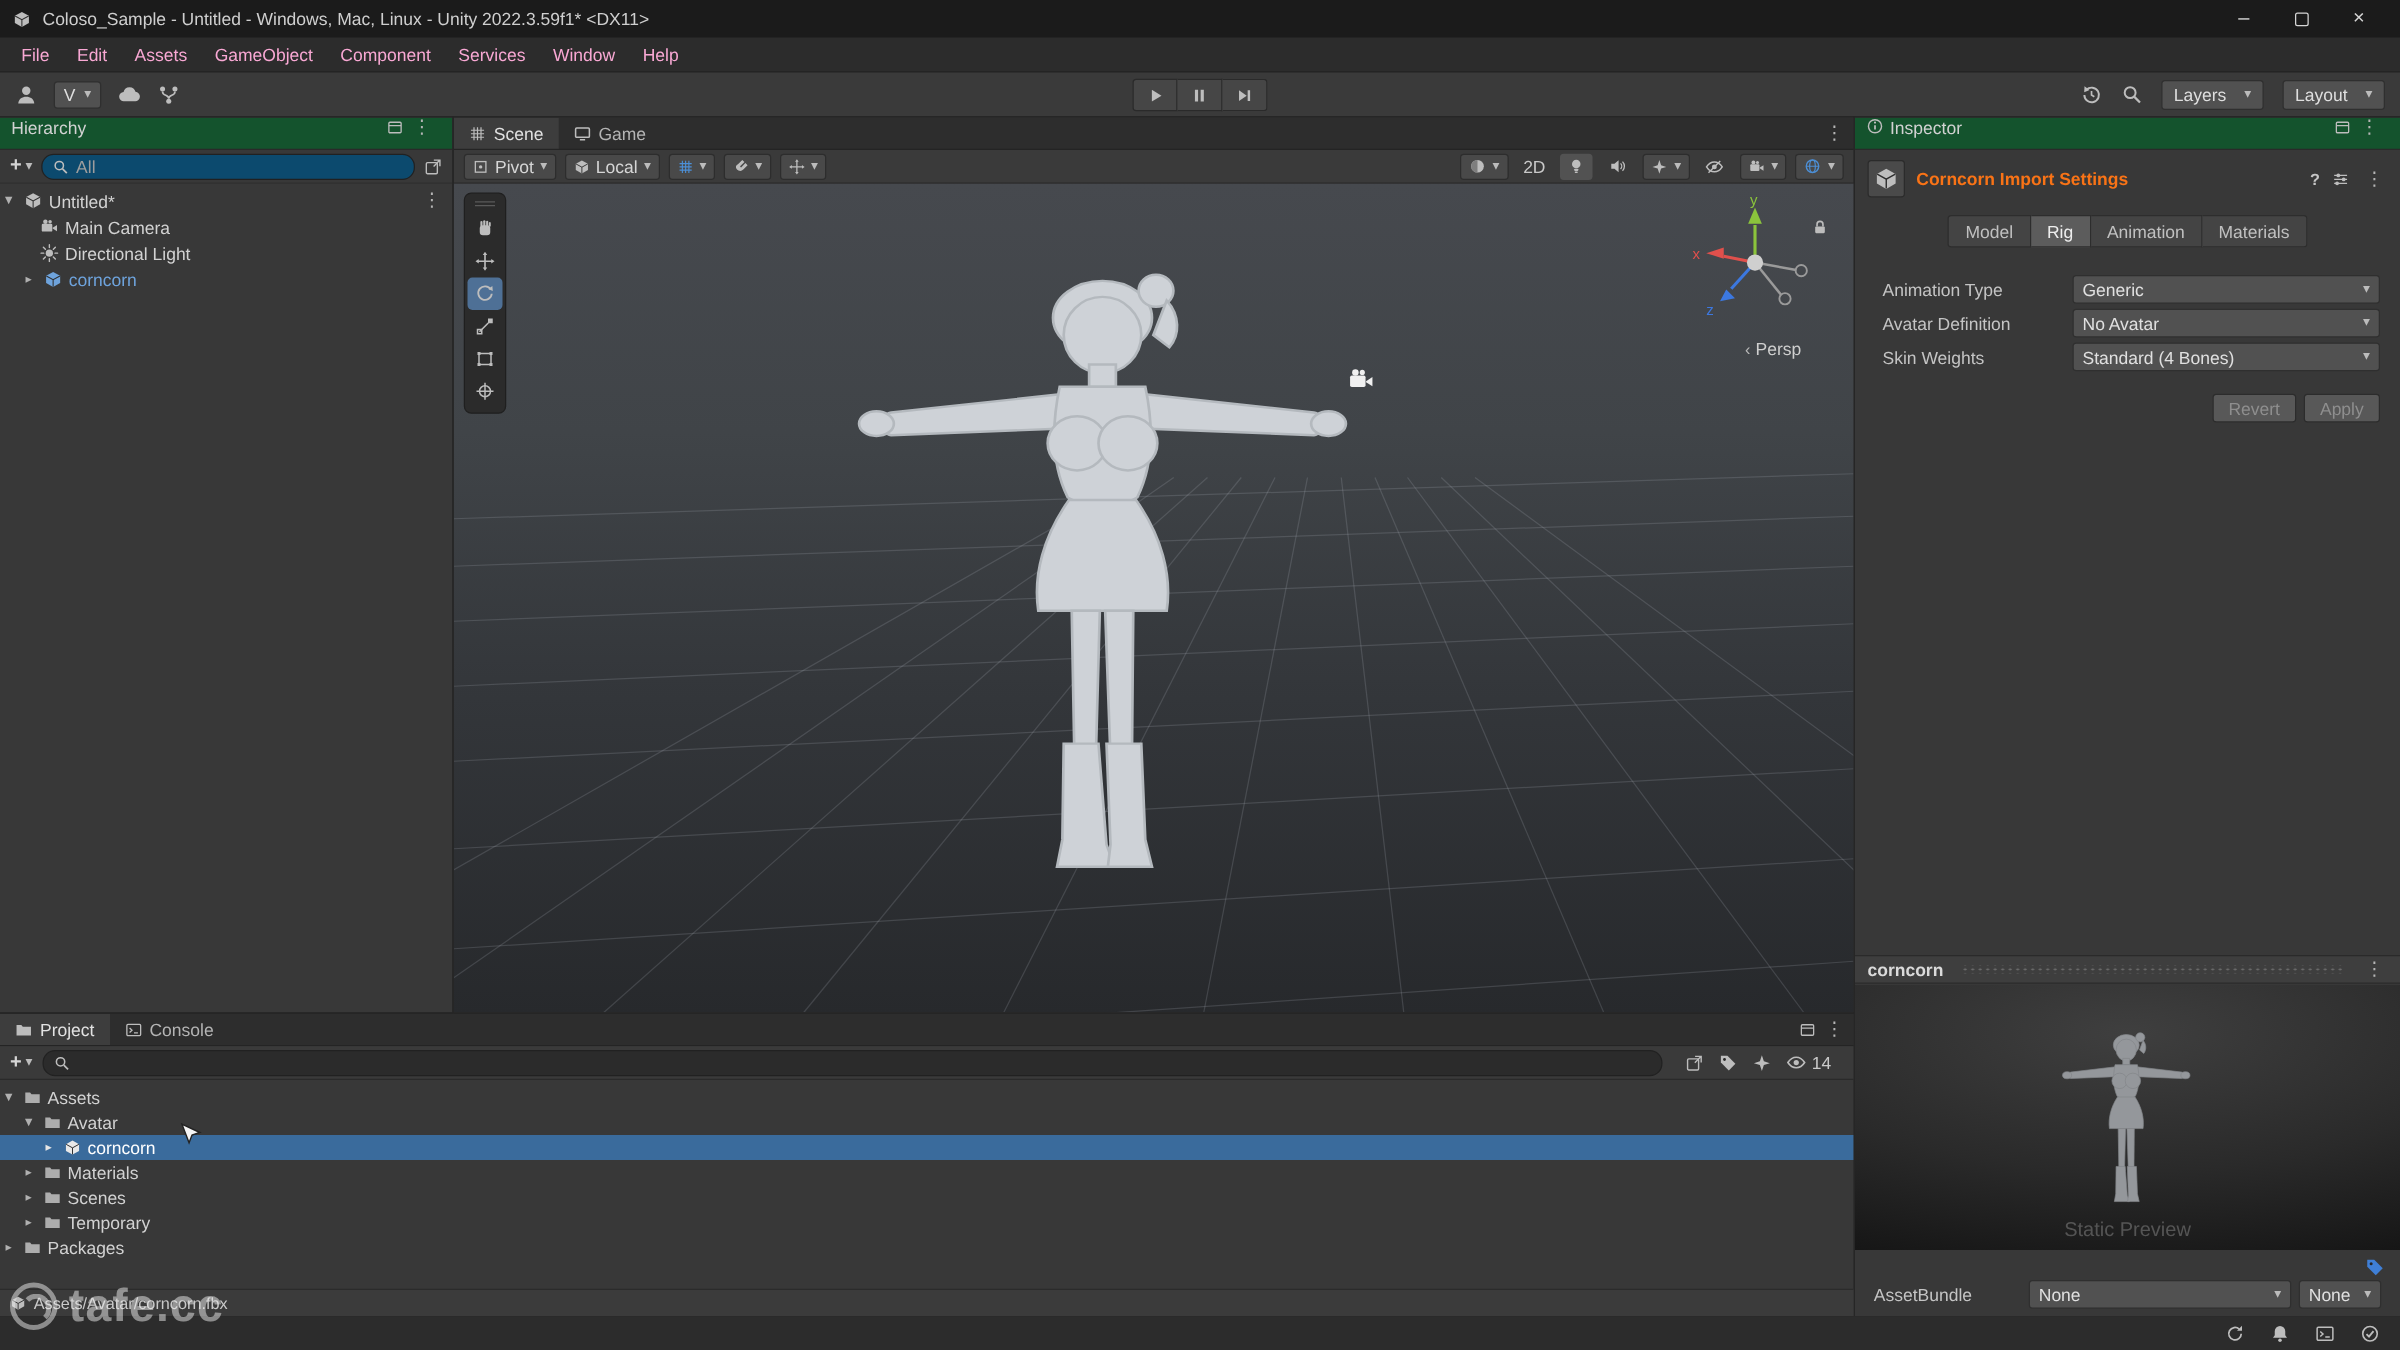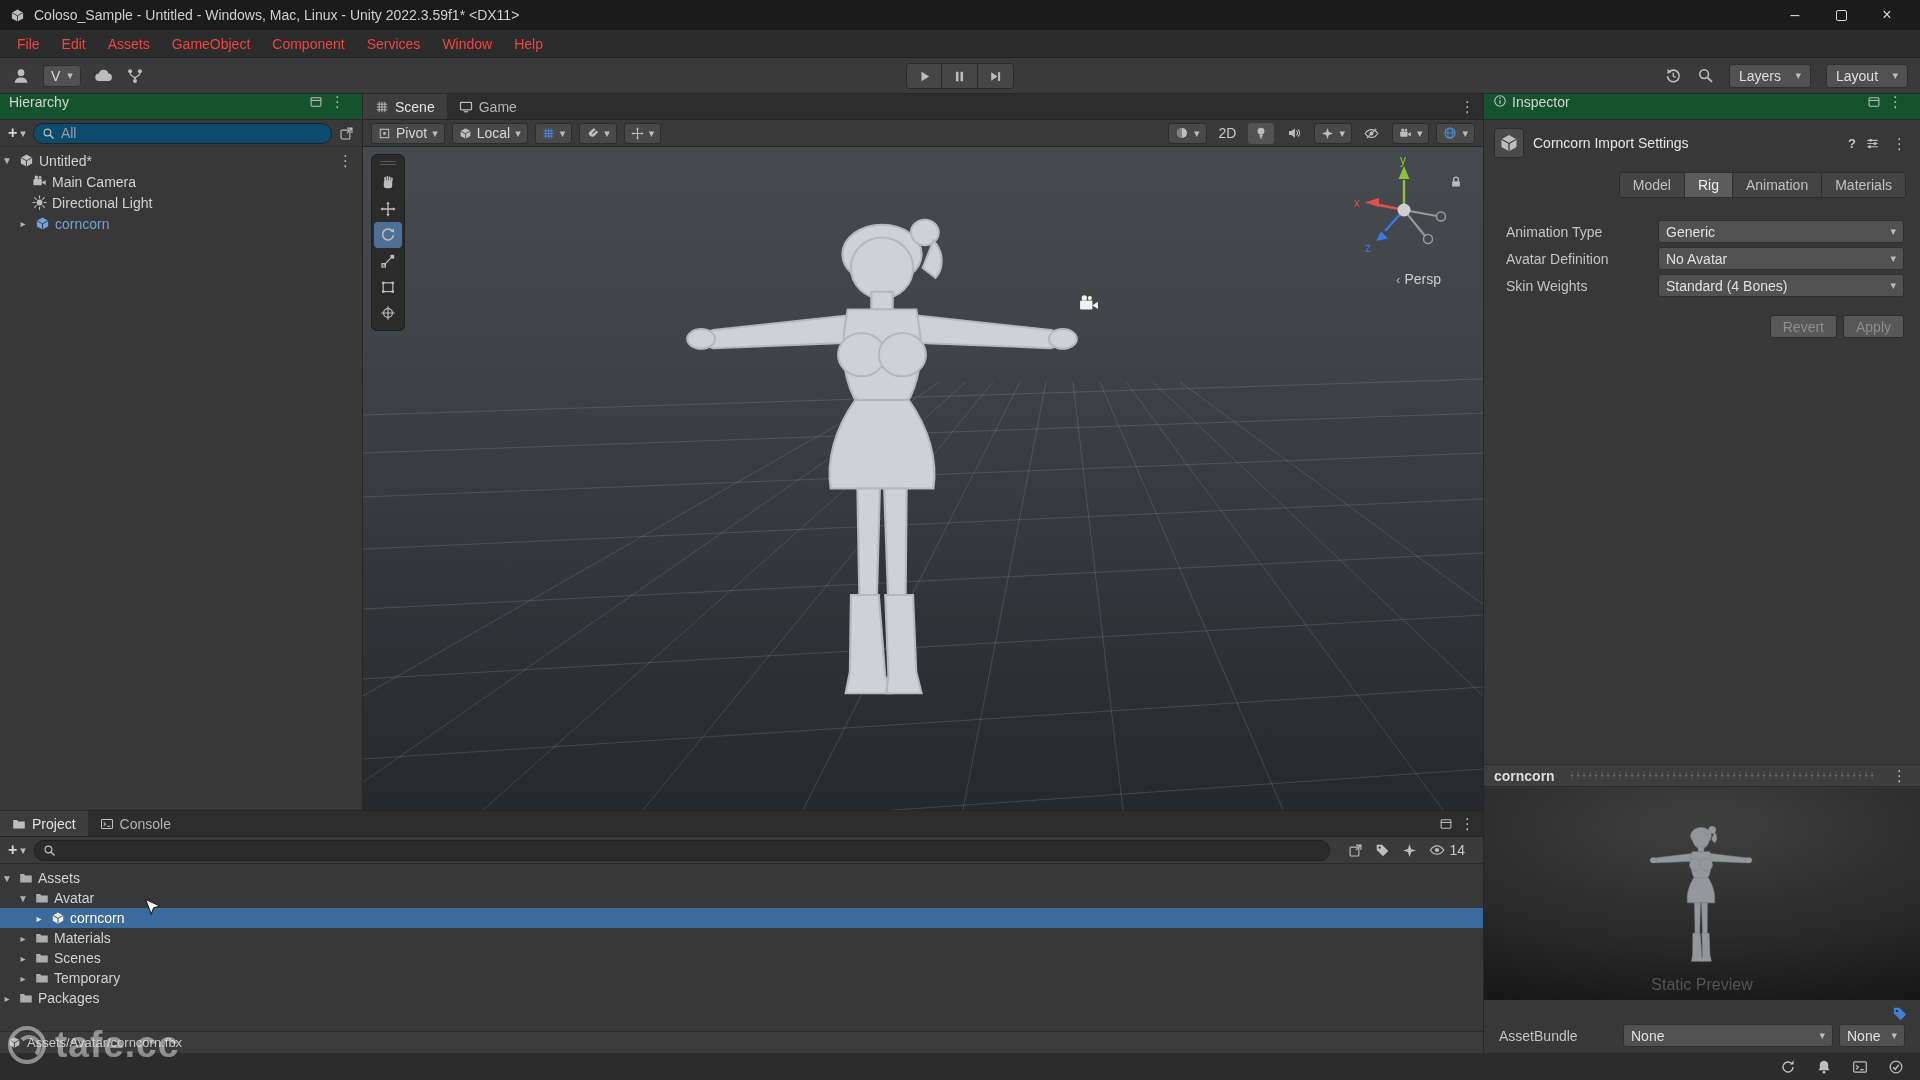--- a/index.html
+++ b/index.html
@@ -8,21 +8,21 @@
 svg{display:block}
 .ic{flex:none;color:#bdbdbd}
 .caret{font-size:11px;color:#bcbcbc;line-height:1}
 .kebab{font-size:15px;color:#b5b5b5;padding:0 3px;line-height:1}
 
 .titlebar{position:absolute;left:0;top:0;right:0;height:30px;background:#1b1b1b;display:flex;align-items:center;gap:9px;padding:0 10px;color:#cfcfcf}
 .win-controls{margin-left:auto;display:flex;height:100%}
 .win-btn{width:46px;display:flex;align-items:center;justify-content:center;color:#d6d6d6;font-size:16px}
 .maxbox{width:11px;height:11px;border:1.5px solid #d6d6d6;border-radius:2px}
 .menubar{position:absolute;left:0;top:30px;right:0;height:28px;background:#2c2c2c;display:flex;align-items:center;padding:0 6px;border-bottom:1px solid #222}
-.menu-item{padding:0 11px;color:#ef4444}
+.menu-item{padding:0 11px;color:#f9a8d4}
 .toolbar{position:absolute;left:0;top:58px;right:0;height:36px;background:#3a3a3a;border-bottom:1px solid #252525;display:flex;align-items:center;padding:0 12px}
 .tb-left{display:flex;align-items:center;gap:13px}
 .play-group{position:absolute;left:50%;top:5px;transform:translateX(-50%);display:flex}
 .pbtn{width:36px;height:26px;background:#464646;border:1px solid #2a2a2a;border-left-width:0;display:flex;align-items:center;justify-content:center}
 .pbtn:first-child{border-left-width:1px;border-radius:3px 0 0 3px}
 .pbtn:last-child{border-radius:0 3px 3px 0}
 .tb-right{margin-left:auto;display:flex;align-items:center;gap:15px}
 .dd{display:inline-flex;align-items:center;gap:7px;background:#515151;border:1px solid #2f2f2f;border-radius:3px;height:24px;padding:0 9px;color:#dfdfdf}
 .btn{display:inline-flex;align-items:center;justify-content:center;background:#585858;border:1px solid #2c2c2c;border-radius:3px;height:23px;padding:0 12px;color:#dcdcdc}
 .btn.dim{color:#8e8e8e}
@@ -58,25 +58,25 @@
 .tool.selected{background:var(--tool-active,#4e7096);color:#fff}
 .gizmo{position:absolute;right:24px;top:6px}
 .persp{position:absolute;right:42px;top:124px;display:flex;align-items:center;gap:4px;color:#cfcfcf}
 .persp .lt{font-size:13px;color:#b9b9b9}
 .vlock{position:absolute;right:20px;top:28px;color:#bdbdbd}
 .camgizmo{position:absolute;left:715px;top:146px;color:#f2f2f2}
 
 #inspector{left:1484px;top:94px;width:436px;height:959px}
 .insp-asset{display:flex;align-items:center;gap:9px;padding:8px 10px 4px}
 .asset-thumb{width:30px;height:30px;background:#4a4a4a;border:1px solid #2b2b2b;border-radius:3px;display:flex;align-items:center;justify-content:center}
-.insp-title{font-weight:normal;color:#e5e5e5;flex:1}
+.insp-title{font-weight:bold;color:#f97316;flex:1}
 .hicons{display:flex;align-items:center;gap:9px;color:#c2c2c2}
 .helpq{font-size:13px;color:#c6c6c6;font-weight:bold}
 .open-row{display:flex;justify-content:flex-end;padding:3px 14px 8px}
-.itabs{display:flex;justify-content:flex-end;margin:10px 14px 0}
+.itabs{display:flex;justify-content:center;margin:10px 14px 0}
 .itab{padding:4px 13px;color:#c0c0c0;background:#444;border:1px solid #2d2d2d;border-left-width:0}
 .itab:first-child{border-left-width:1px;border-radius:3px 0 0 3px}
 .itab:last-child{border-radius:0 3px 3px 0}
 .itab.active{background:#5c5c5c;color:#eee}
 .fields{margin-top:20px}
 .frow{display:flex;align-items:center;height:27px;padding:0 16px 0 22px}
 .flabel{width:152px;flex:none;color:#c4c4c4}
 .fctl{flex:1;display:flex}
 .fdd{flex:1;display:flex;align-items:center;background:#515151;border:1px solid #2f2f2f;border-radius:3px;height:23px;padding:0 7px;color:#e0e0e0}
 .fdd .caret{margin-left:auto}

